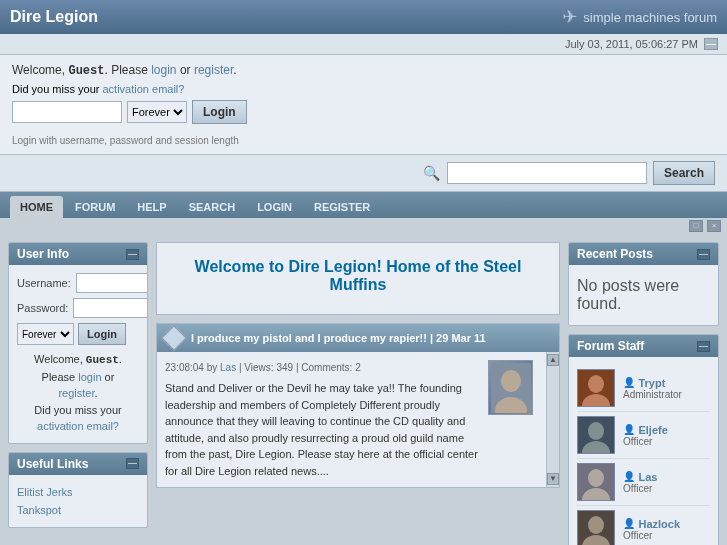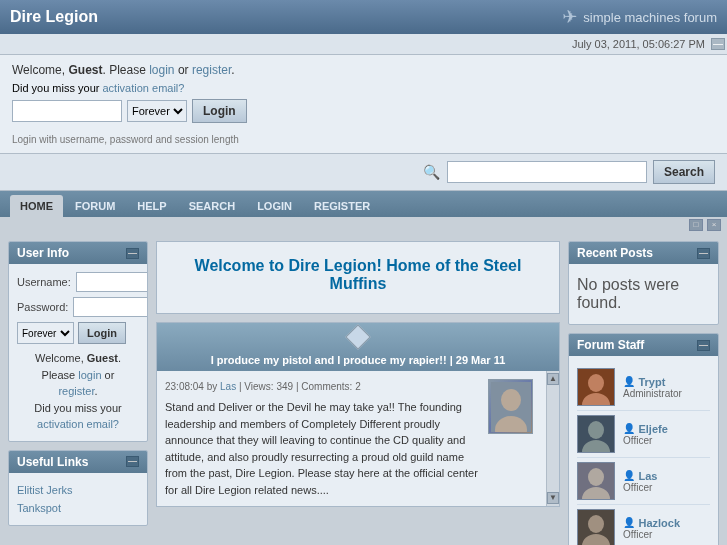--- a/index.html
+++ b/index.html
@@ -5,21 +5,21 @@
     * { margin: 0; padding: 0; box-sizing: border-box; }
     body { font-family: Arial, Helvetica, sans-serif; font-size: 12px; background: #c8d0d8; width: 727px; min-height: 545px; }
 
     
     #header { background: linear-gradient(to bottom, #6b8aab, #4a6a8a); padding: 6px 10px; display: flex; justify-content: space-between; align-items: center; }
     #header-title { color: #fff; font-size: 16px; font-weight: bold; }
     #header-smf { color: #d0dce8; font-size: 13px; display: flex; align-items: center; gap: 6px; }
     #header-smf .plane-icon { font-size: 18px; color: #b0c4d8; }
 
     
-    #topbar { background: #dce4ec; border-bottom: 1px solid #b0bcc8; padding: 4px 2px; text-align: right; font-size: 11px; color: #555; display: flex; justify-content: flex-end; align-items: center; gap: 6px; }
+    #topbar { background: #dce4ec; border-bottom: 1px solid #b0bcc8; padding: 4px 9px; text-align: right; font-size: 11px; color: #555; display: flex; justify-content: flex-end; align-items: center; gap: 6px; }
     #topbar .minimize-btn { background: #aab8c4; border: 1px solid #8899a8; width: 14px; height: 12px; font-size: 10px; cursor: pointer; display: inline-block; text-align: center; line-height: 10px; color: #fff; }
 
     
     #login-area { background: #e8eef4; border-bottom: 1px solid #b0bcc8; padding: 8px 12px; }
     #login-area .welcome-text { margin-bottom: 5px; font-size: 12px; color: #333; }
     #login-area .welcome-text a { color: #5580a0; text-decoration: none; }
     #login-area .activation-text { font-size: 11px; margin-bottom: 5px; }
     #login-area .activation-text a { color: #5580a0; text-decoration: none; }
     #login-form { display: flex; align-items: center; gap: 5px; }
     #login-form input[type="text"], #login-form input[type="password"] { width: 110px; height: 22px; border: 1px solid #a0b0c0; padding: 2px 4px; background: #fff; font-size: 12px; }
@@ -67,21 +67,21 @@
 
     
     #center-content { flex: 1; display: flex; flex-direction: column; gap: 8px; }
 
     
     .welcome-panel { background: #e8eef4; border: 1px solid #a8b8c8; padding: 15px; text-align: center; }
     .welcome-panel h2 { font-size: 16px; color: #0369a1; font-weight: bold; margin-bottom: 5px; }
 
     
     .post-panel { background: #e8eef4; border: 1px solid #a8b8c8; overflow: hidden; }
-    .post-header { background: linear-gradient(to bottom, #8aaabf, #6a8aa2); padding: 5px 8px; display: flex; align-items: center; gap: 8px; flex-direction: column; }
+    .post-header { background: linear-gradient(to bottom, #8aaabf, #6a8aa2); padding: 5px 8px; display: flex; align-items: center; gap: 8px; }
     .post-diamond { width: 18px; height: 18px; background: #c8d8e8; border: 1px solid #8899a8; transform: rotate(45deg); flex-shrink: 0; }
     .post-title-link { color: #fff; font-size: 11px; font-weight: bold; text-decoration: none; flex: 1; }
     .post-body { padding: 8px; display: flex; }
     .post-body-text { flex: 1; font-size: 11px; color: #333; line-height: 1.5; }
     .post-meta { font-size: 10px; color: #666; margin-bottom: 5px; }
     .post-meta a { color: #5580a0; text-decoration: none; }
     .post-avatar { width: 50px; flex-shrink: 0; }
     .post-avatar .avatar-img { width: 45px; height: 55px; background: linear-gradient(135deg, #8899a8, #6677aa, #998877); border: 1px solid #8899a8; display: flex; align-items: center; justify-content: center; color: #ddd; font-size: 20px; }
     .post-scroll { width: 14px; background: #d0d8e0; border-left: 1px solid #b0bcc8; display: flex; flex-direction: column; justify-content: space-between; padding: 2px 0; }
     .post-scroll .scroll-up, .post-scroll .scroll-down { width: 12px; height: 12px; background: #b0bcc8; border: 1px solid #8899aa; margin: 0 auto; cursor: pointer; font-size: 8px; text-align: center; line-height: 10px; color: #555; }
@@ -105,21 +105,21 @@
     
     #win-controls { display: flex; justify-content: flex-end; gap: 4px; padding: 2px 6px; }
     .win-ctrl-btn { width: 14px; height: 12px; background: #8899aa; border: 1px solid #7788a0; cursor: pointer; font-size: 8px; text-align: center; line-height: 10px; color: #ddd; }
 
     
     .avatar-trypt { background: linear-gradient(135deg, #b87040, #8a5030, #6a3820) !important; }
     .avatar-eljefe { background: linear-gradient(135deg, #607080, #405060, #304050) !important; }
     .avatar-las { background: linear-gradient(135deg, #9090a0, #707080, #506070) !important; }
     .avatar-hazlock { background: linear-gradient(135deg, #706858, #504840, #403830) !important; }
 
-    b, strong { font-weight: bold; }
+    b, strong { font-weight: bold; font-family: Liberation Mono, monospace; }
   </style>
 </head>
 <body>
 
 <div id="header">
   <span id="header-title">Dire Legion</span>
   <div id="header-smf">
     <span class="plane-icon">✈</span>
     <span>simple machines forum</span>
   </div>

